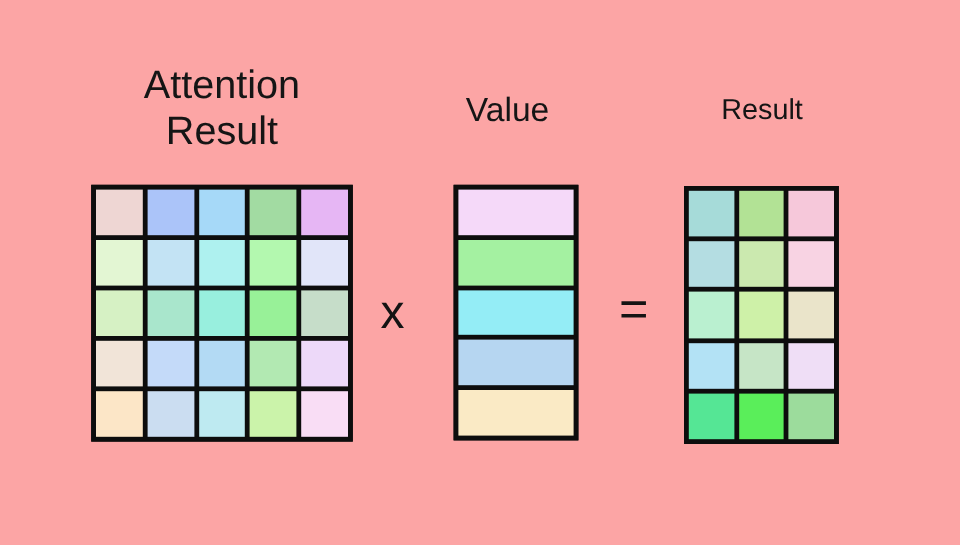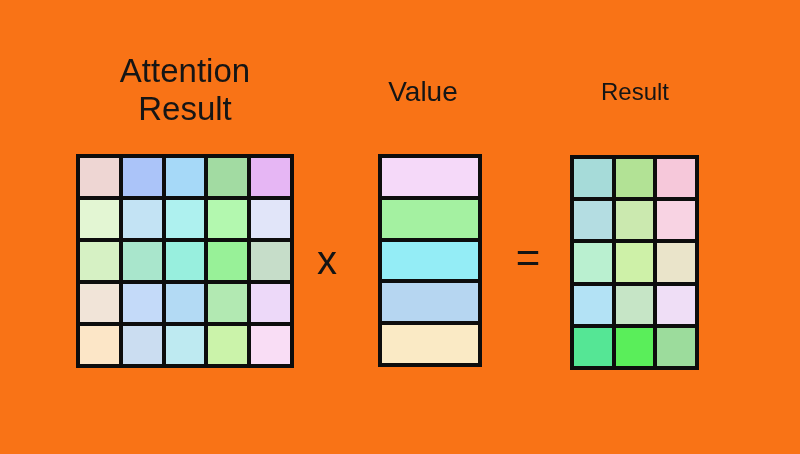--- a/index.html
+++ b/index.html
@@ -4,21 +4,21 @@
 <style>
   html, body {
     margin: 0;
     padding: 0;
     background: #ffffff;
   }
   .canvas {
     position: relative;
     width: 800px;
     height: 454px;
-    background: #f97316;
+    background: #fca5a5;
     font-family: "Liberation Sans", sans-serif;
     color: #111111;
     overflow: hidden;
   }
   .title {
     position: absolute;
     text-align: center;
     color: #151515;
     font-weight: 400;
   }

